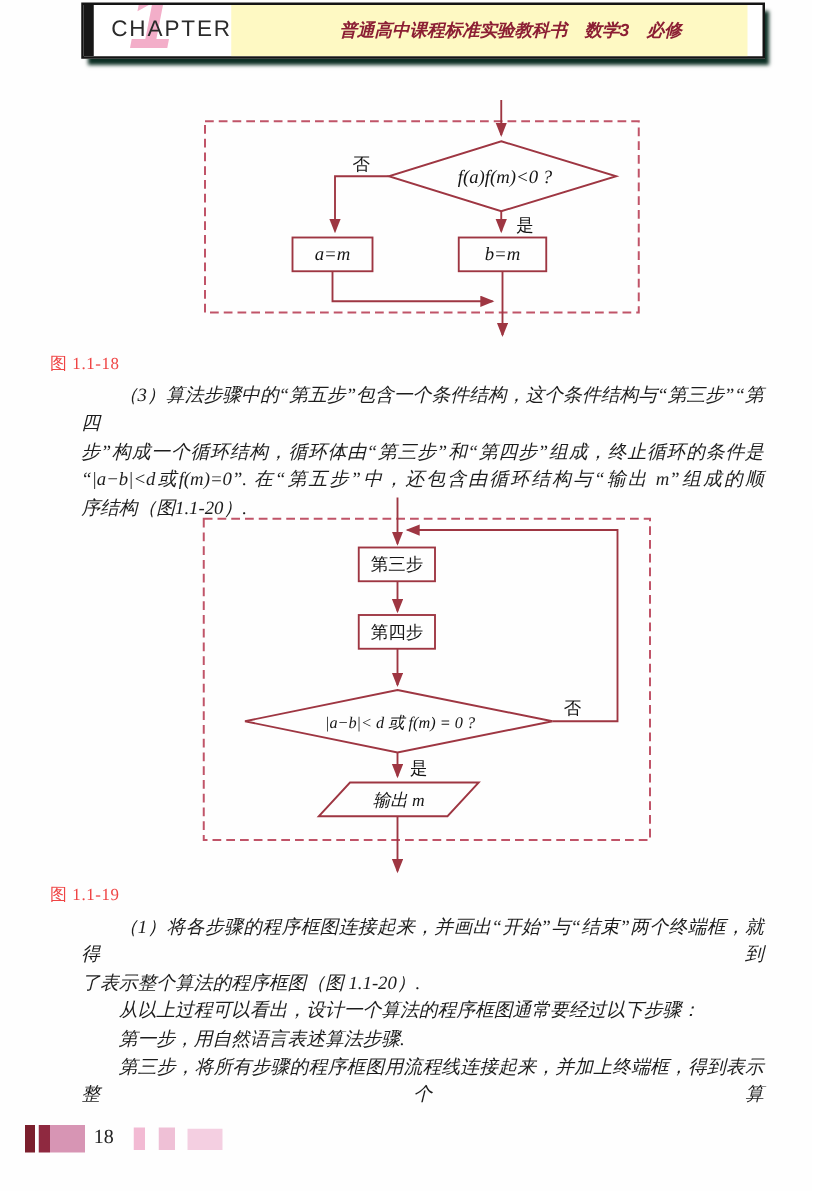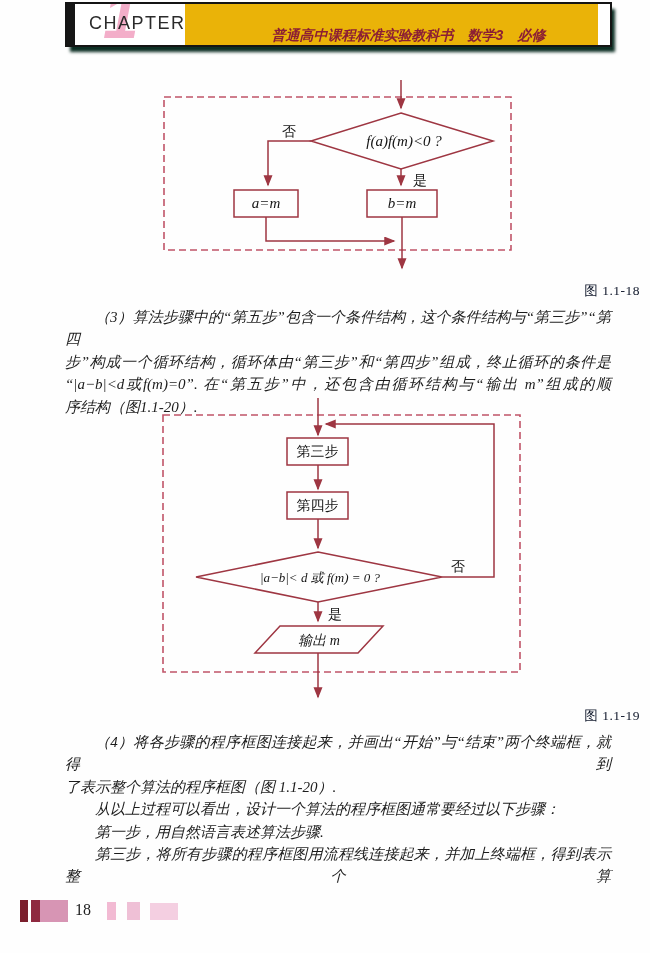--- a/index.html
+++ b/index.html
@@ -8,39 +8,39 @@
 
   
   .header{position:absolute;left:65px;top:2px;width:543px;height:41px;
           border:2px solid #141414;background:#ffffff;overflow:hidden;
           box-shadow:4px 6px 3px -1px #0d2f24;}
   .header-blackbar{position:absolute;left:0;top:0;width:8px;height:100%;background:#161616;}
   .chapter-num{position:absolute;left:36px;top:-20px;font-family:"Liberation Sans",sans-serif;
                font-weight:bold;font-style:italic;font-size:64px;color:#f3aec9;line-height:1;}
   .chapter-label{position:absolute;left:22px;top:9px;font-family:"Liberation Sans",sans-serif;
                  font-size:18px;letter-spacing:1.5px;color:#2b2b2b;}
-  .header-pink{position:absolute;left:118px;top:0;right:12px;height:100%;background:#eab308;
-               display:flex;align-items:flex-end;justify-content:center;}
+  .header-pink{position:absolute;left:118px;top:0;right:12px;height:100%;background:#fef9c3;
+               display:flex;align-items:center;justify-content:center;}
   .book-title{font-family:"Liberation Sans",sans-serif;font-weight:bold;font-style:italic;
               font-size:14px;color:#8c1f34;margin-left:34px;white-space:nowrap;}
 
   
   .fc{position:absolute;}
   .fc1{left:150px;top:80px;}
   .fc2{left:150px;top:395px;}
   svg text{font-family:"Liberation Serif",serif;fill:#141414;}
   .math{font-style:italic;font-size:15px;}
   .math-sm{font-style:italic;font-size:13px;}
   .cjk{font-size:14px;}
   .flow-shape{fill:#fefefe;stroke:#9e3642;stroke-width:1.5;}
   .flow-line{fill:none;stroke:#9e3642;stroke-width:1.5;}
   .flow-dash{fill:none;stroke:#c05468;stroke-width:1.6;stroke-dasharray:7 4;}
 
-  .caption{position:absolute;left:40px;width:600px;text-align:right;
-           font-size:13.5px;color:#0f172a;letter-spacing:0.5px;}
+  .caption{position:absolute;left:40px;width:600px;text-align:left;
+           font-size:13.5px;color:#ef4444;letter-spacing:0.5px;}
   .cap1{top:282px;}
   .cap2{top:707px;}
 
   
   .para{position:absolute;left:65px;width:546px;font-size:15px;line-height:22.4px;color:#1c1c1c;font-style:italic;}
   .p3{top:306px;}
   .p4{top:731px;}
   .ln{white-space:normal;}
   .ind{text-indent:30px;}
   .fill{text-align:justify;text-align-last:justify;}
@@ -120,21 +120,21 @@
     <text class="math-sm" x="170" y="187" text-anchor="middle">|a−b|&lt; d 或 f(m) = 0 ?</text>
     <path class="flow-line" d="M168,207 V226" marker-end="url(#arr2)"></path>
     <text class="cjk" x="178" y="224" text-anchor="start">是</text>
     <polygon class="flow-shape" points="130,231 233,231 208,258 105,258"></polygon>
     <text class="cjk" x="169" y="250" text-anchor="middle" style="font-style:italic;">输出 m</text>
     <path class="flow-line" d="M168,258 V302" marker-end="url(#arr2)"></path>
   </svg>
   <div class="caption cap2">图 1.1-19</div>
 
   <div class="para p4">
-    <div class="ln ind fill">（4）将各步骤的程序框图连接起来，并画出“开始”与“结束”两个终端框，就得到</div>
+    <div class="ln ind fill">（1）将各步骤的程序框图连接起来，并画出“开始”与“结束”两个终端框，就得到</div>
     <div class="ln">了表示整个算法的程序框图（图 1.1-20）.</div>
     <div class="ln ind">从以上过程可以看出，设计一个算法的程序框图通常要经过以下步骤：</div>
     <div class="ln ind">第一步，用自然语言表述算法步骤.</div>
     <div class="ln ind fill">第三步，将所有步骤的程序框图用流程线连接起来，并加上终端框，得到表示整个算</div>
   </div>
 
   <div class="footer">
     <div class="fblock fb1"></div>
     <div class="fblock fb2"></div>
     <div class="fblock fb3"></div>

